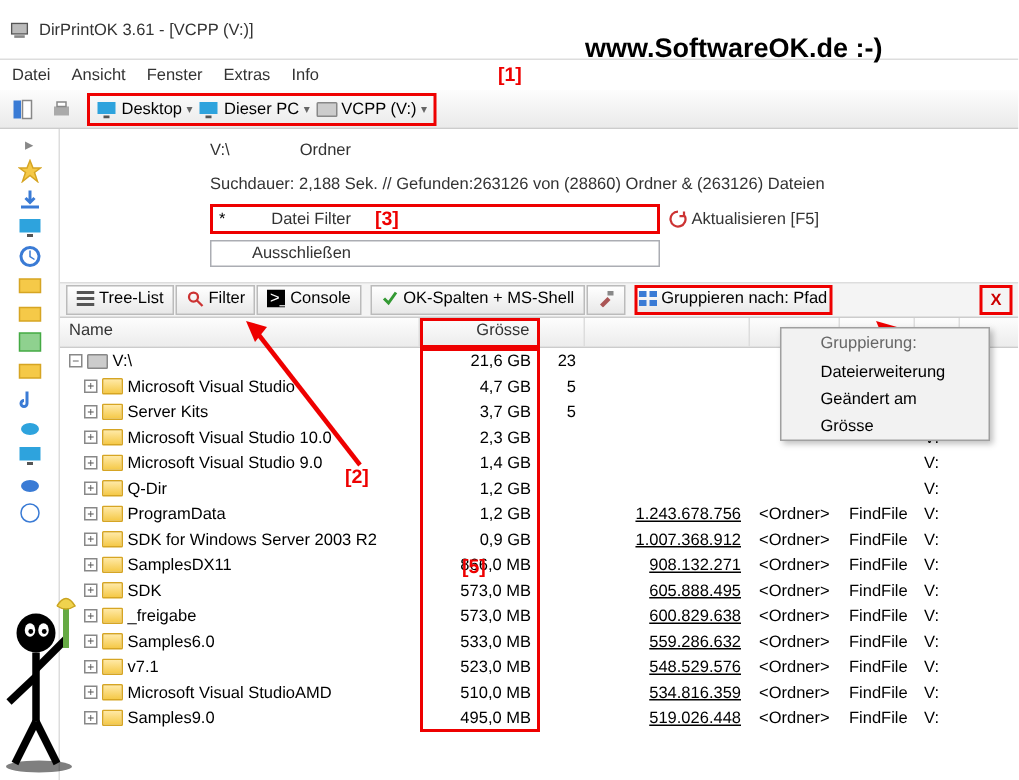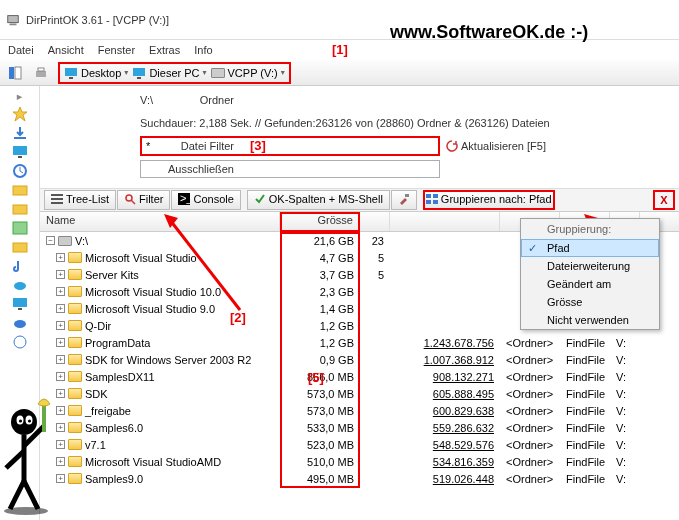--- a/index.html
+++ b/index.html
@@ -454,25 +454,23 @@
         </div>
 
       <div class="size-outline" style="top:0;left:240px;width:80px;height:20px"></div>
       <div class="size-outline" style="top:20px;left:240px;width:80px;height:256px"></div>
     </div>
   </div>
 </div>
 
 <div class="dropdown">
   <div class="hdr">Gruppierung:</div>
-  <div class="item sel">Pfad</div>
   <div class="item">Dateierweiterung</div>
   <div class="item">Geändert am</div>
   <div class="item">Grösse</div>
-  <div class="item">Nicht verwenden</div>
 </div>
 
 <div class="red-tag" style="top:42px;left:332px">[1]</div>
 <div class="red-tag" style="top:310px;left:230px">[2]</div>
 <div class="red-tag" style="top:138px;left:250px">[3]</div>
 <div class="red-tag" style="top:270px;left:640px">[4]</div>
 <div class="red-tag" style="top:370px;left:308px">[5]</div>
 
 <svg class="red-arrow" style="top:210px;left:160px" width="90" height="110">
     <line x1="80" y1="100" x2="10" y2="10" stroke="#e00" stroke-width="3"></line>

